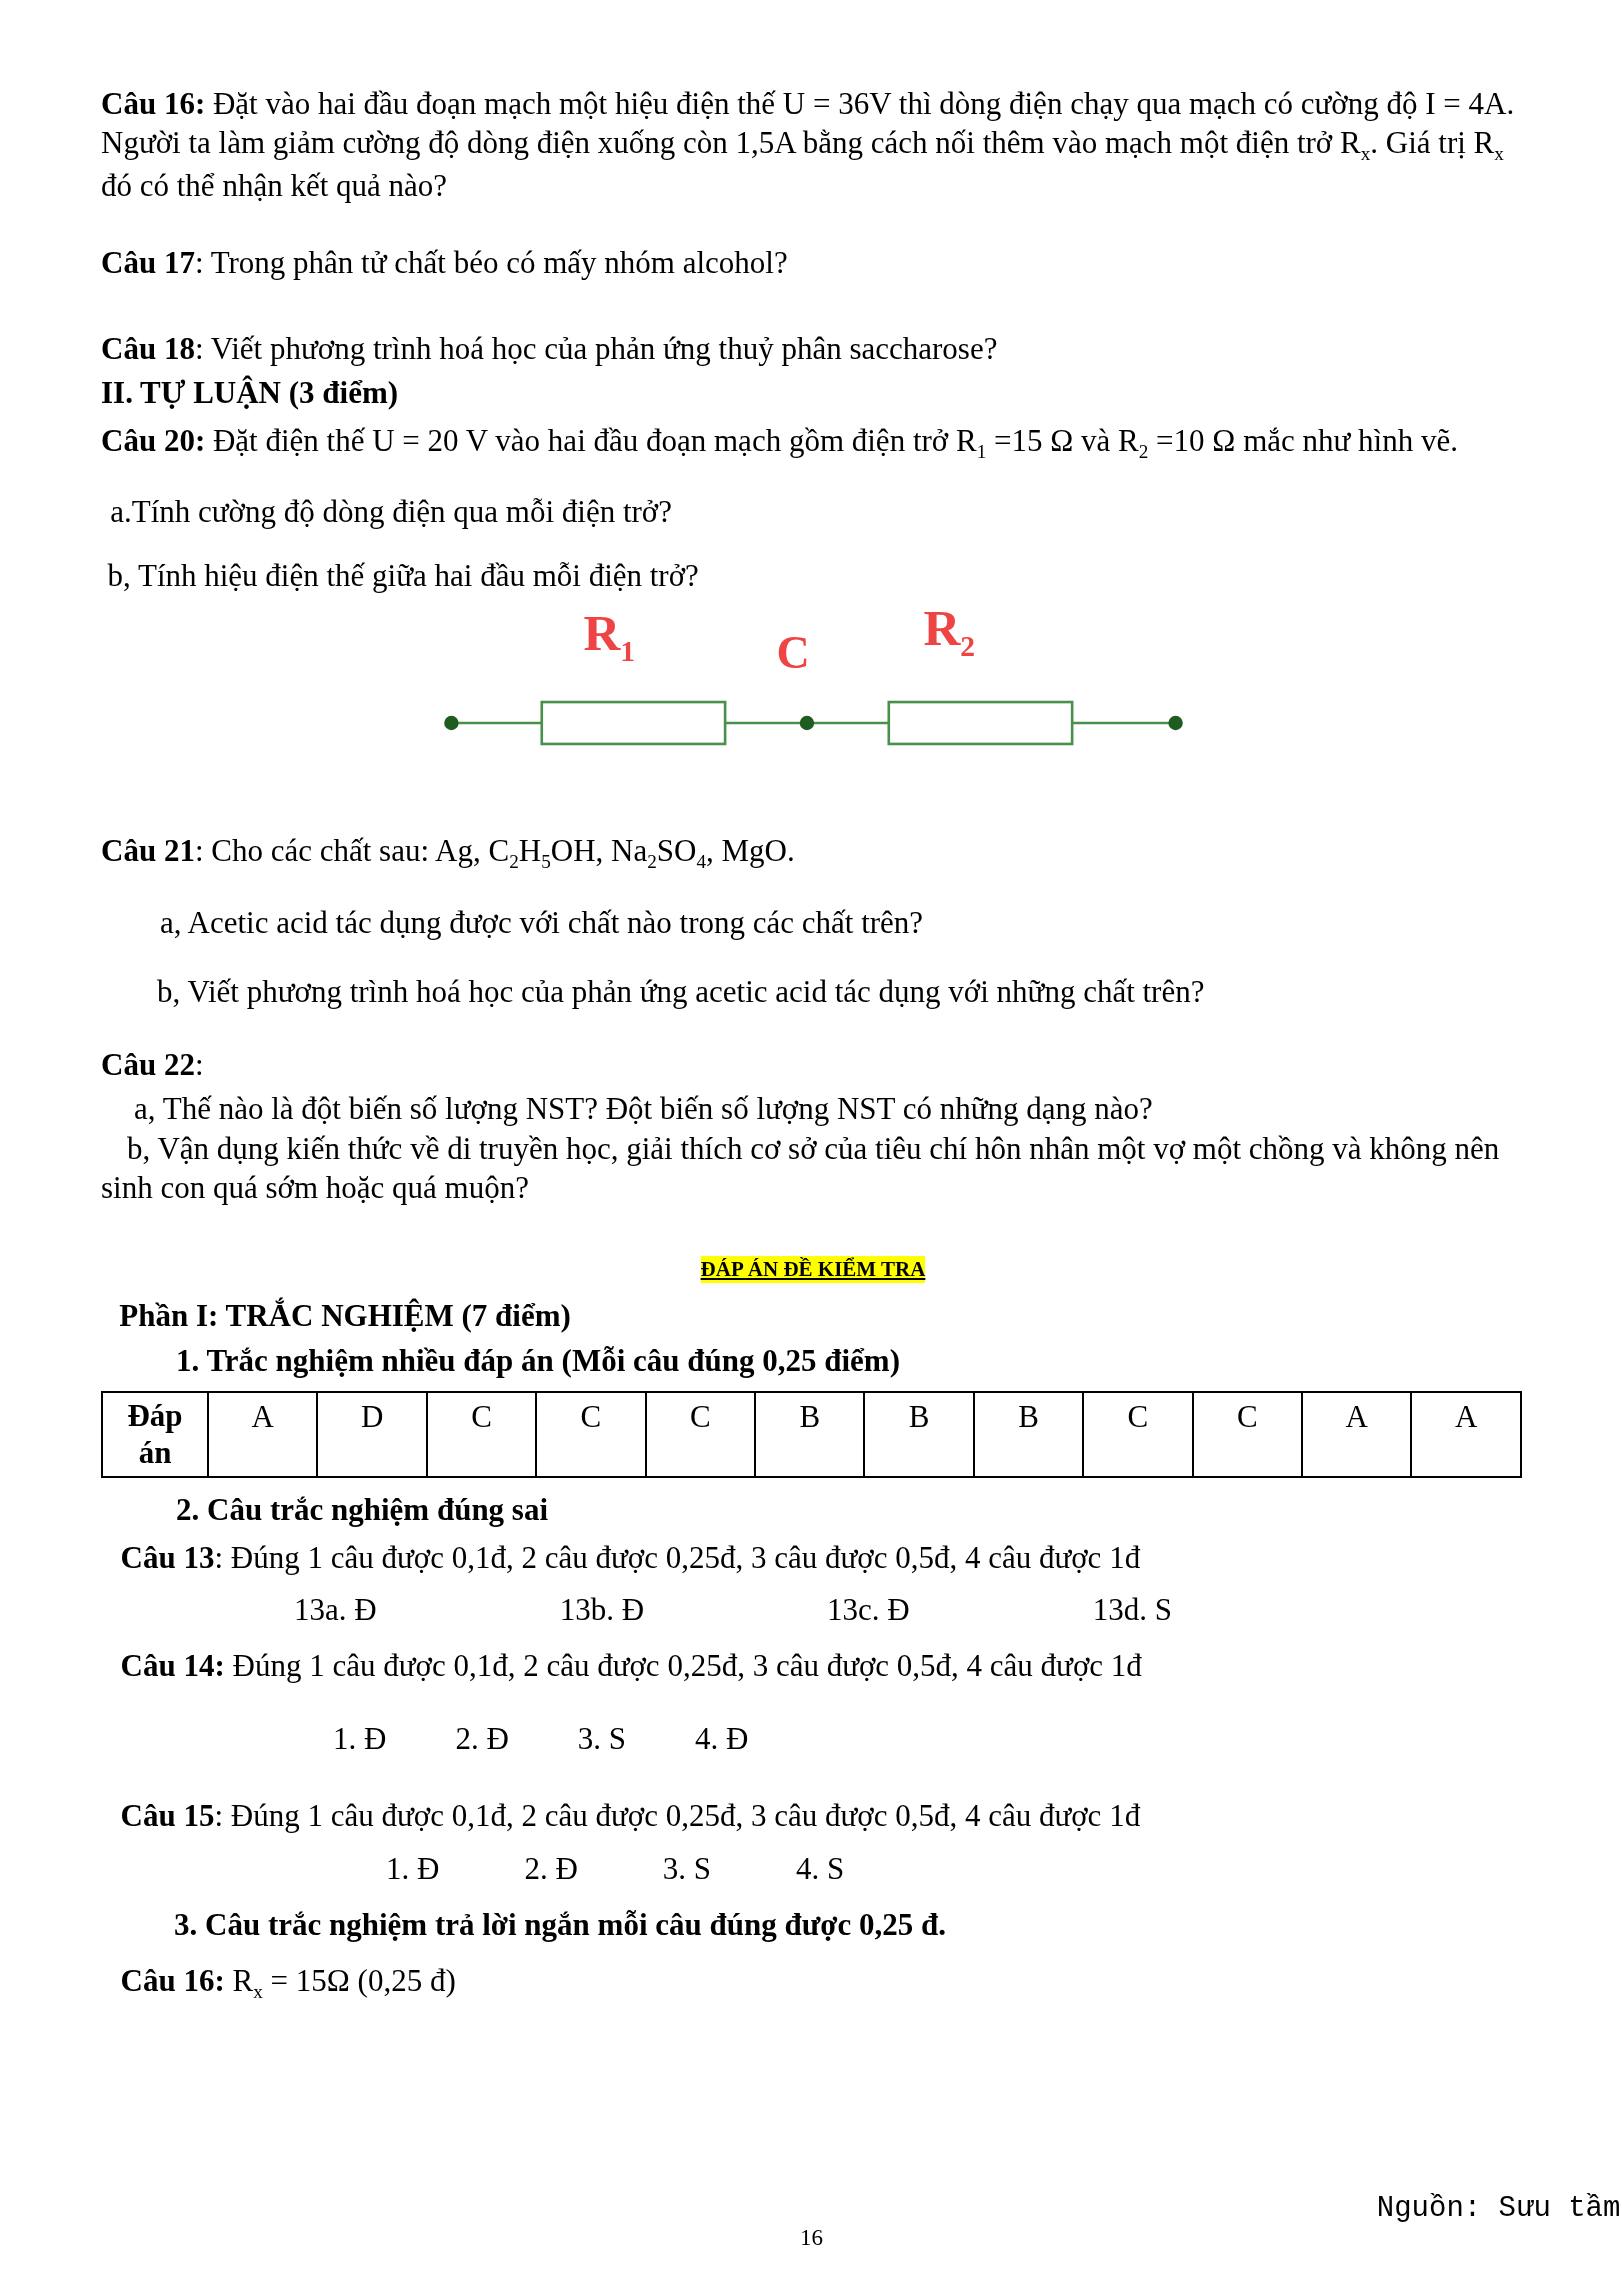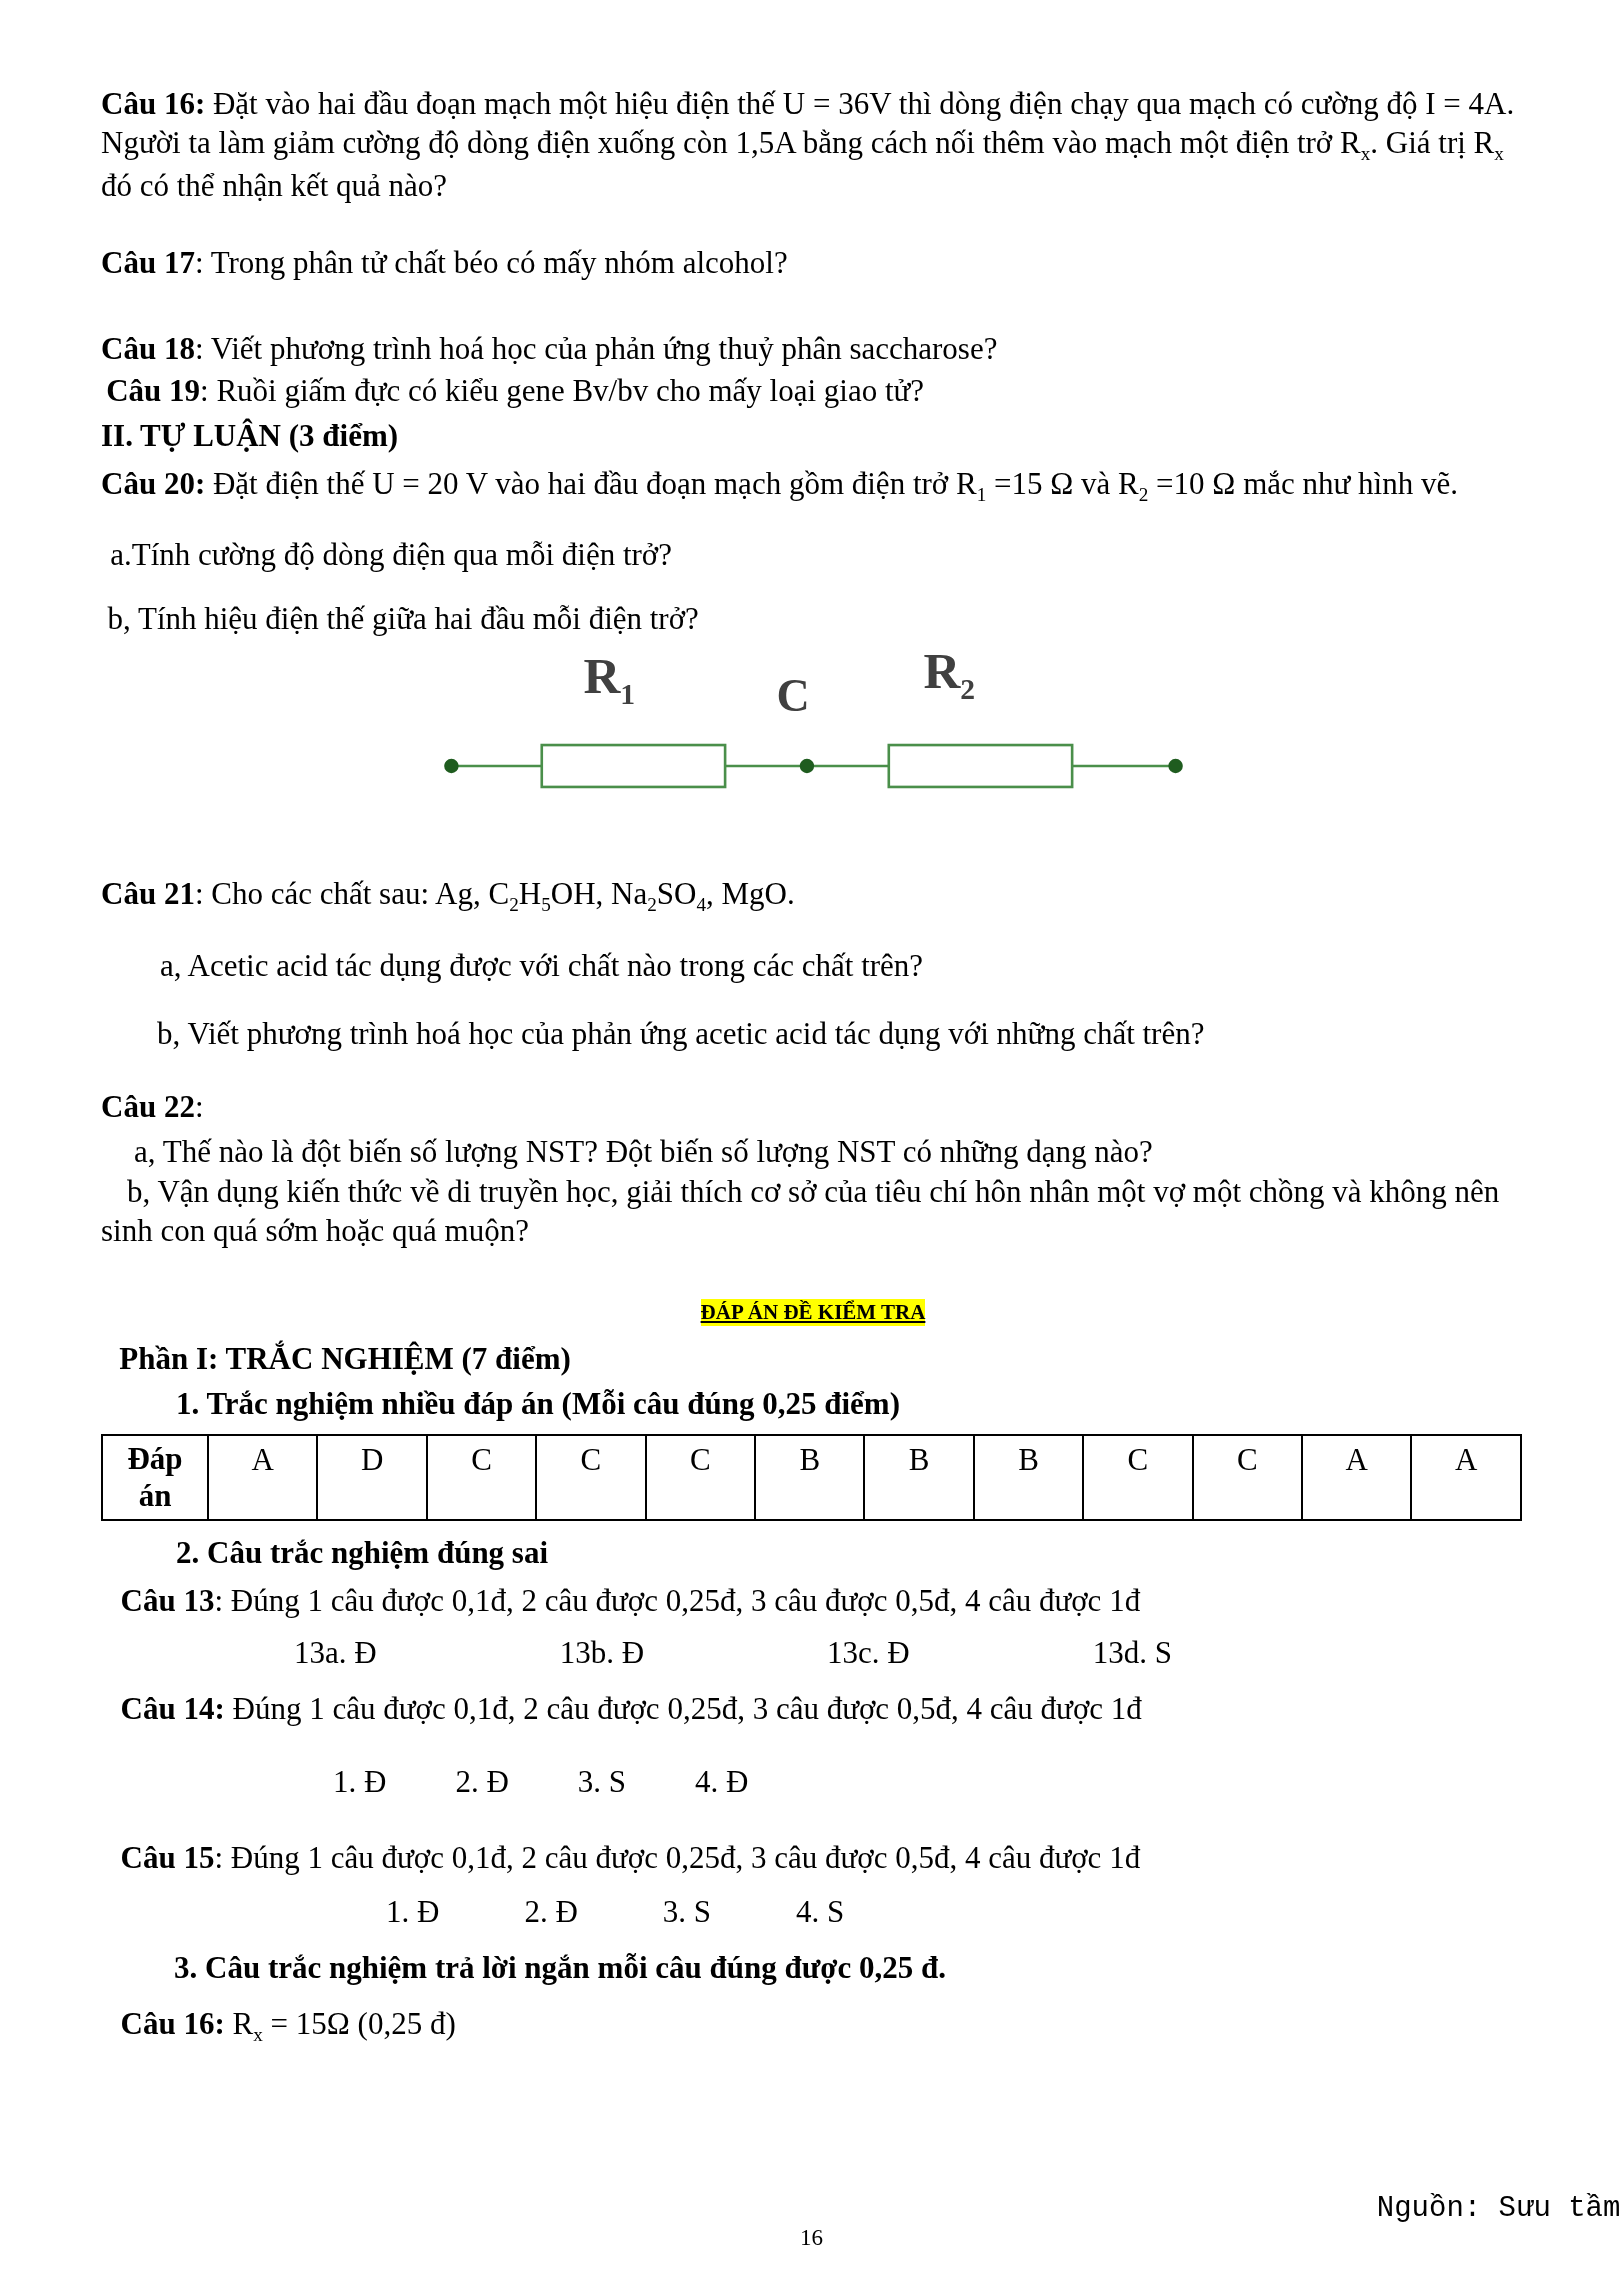--- a/index.html
+++ b/index.html
@@ -29,21 +29,21 @@
   .q20b { margin-top: 25px; padding-left: 6.5px; }
 
   .circuit {
     width: 753px;
     margin: 13px auto 0;
     position: relative;
     height: 164px;
   }
   .clabel {
     position: absolute;
-    color: #404040;
+    color: #ef4444;
     font-weight: bold;
     font-size: 51px;
     line-height: 1;
   }
   .clabel sub { font-size: 0.58em; }
   .clabel.pos-r1 { left: 147px; top: 0; }
   .clabel.pos-c  { left: 340px; top: 22px; font-size: 46px; }
   .clabel.pos-r2 { left: 487px; top: -5.2px; }
   .circuit svg { position: absolute; left: 0; top: 69px; }
 
@@ -112,21 +112,20 @@
 <body>
 
 <div class="content">
 
   <p class="q16"><b>Câu 16:</b><span> Đặt vào hai đầu đoạn mạch một hiệu điện thế U = 36V thì dòng điện chạy qua mạch có cường độ I = 4A. Người ta làm giảm cường độ dòng điện xuống còn 1,5A bằng cách nối thêm vào mạch một điện trở R</span><sub>x</sub><span>. Giá trị R</span><sub>x</sub><span> đó có thể nhận kết quả nào?</span></p>
 
   <p class="q17"><b>Câu 17</b><span>: Trong phân tử chất béo có mấy nhóm alcohol?</span></p>
 
   <p class="q18"><b>Câu 18</b><span>: Viết phương trình hoá học của phản ứng thuỷ phân saccharose?</span></p>
 
-  <p class="q19"><b>Câu 19</b><span>: Ruồi giấm đực có kiểu gene Bv/bv cho mấy loại giao tử?</span></p>
 
   <p class="section2">II.  TỰ LUẬN (3 điểm)</p>
 
   <p class="q20"><b>Câu 20:</b><span> Đặt điện thế </span><span>U = 20 V</span><span> vào hai đầu đoạn mạch gồm điện trở </span><span>R</span><sub>1</sub><span> =15 Ω</span><span> và </span><span>R</span><sub>2</sub><span> =10 Ω</span><span> mắc như hình vẽ.</span></p>
 
   <p class="q20a">a.Tính cường độ dòng điện qua mỗi điện trở?</p>
   <p class="q20b">b, Tính hiệu điện thế giữa hai đầu mỗi điện trở?</p>
 
   <div class="circuit">
     <div class="clabel pos-r1"><span>R</span><sub>1</sub></div>

